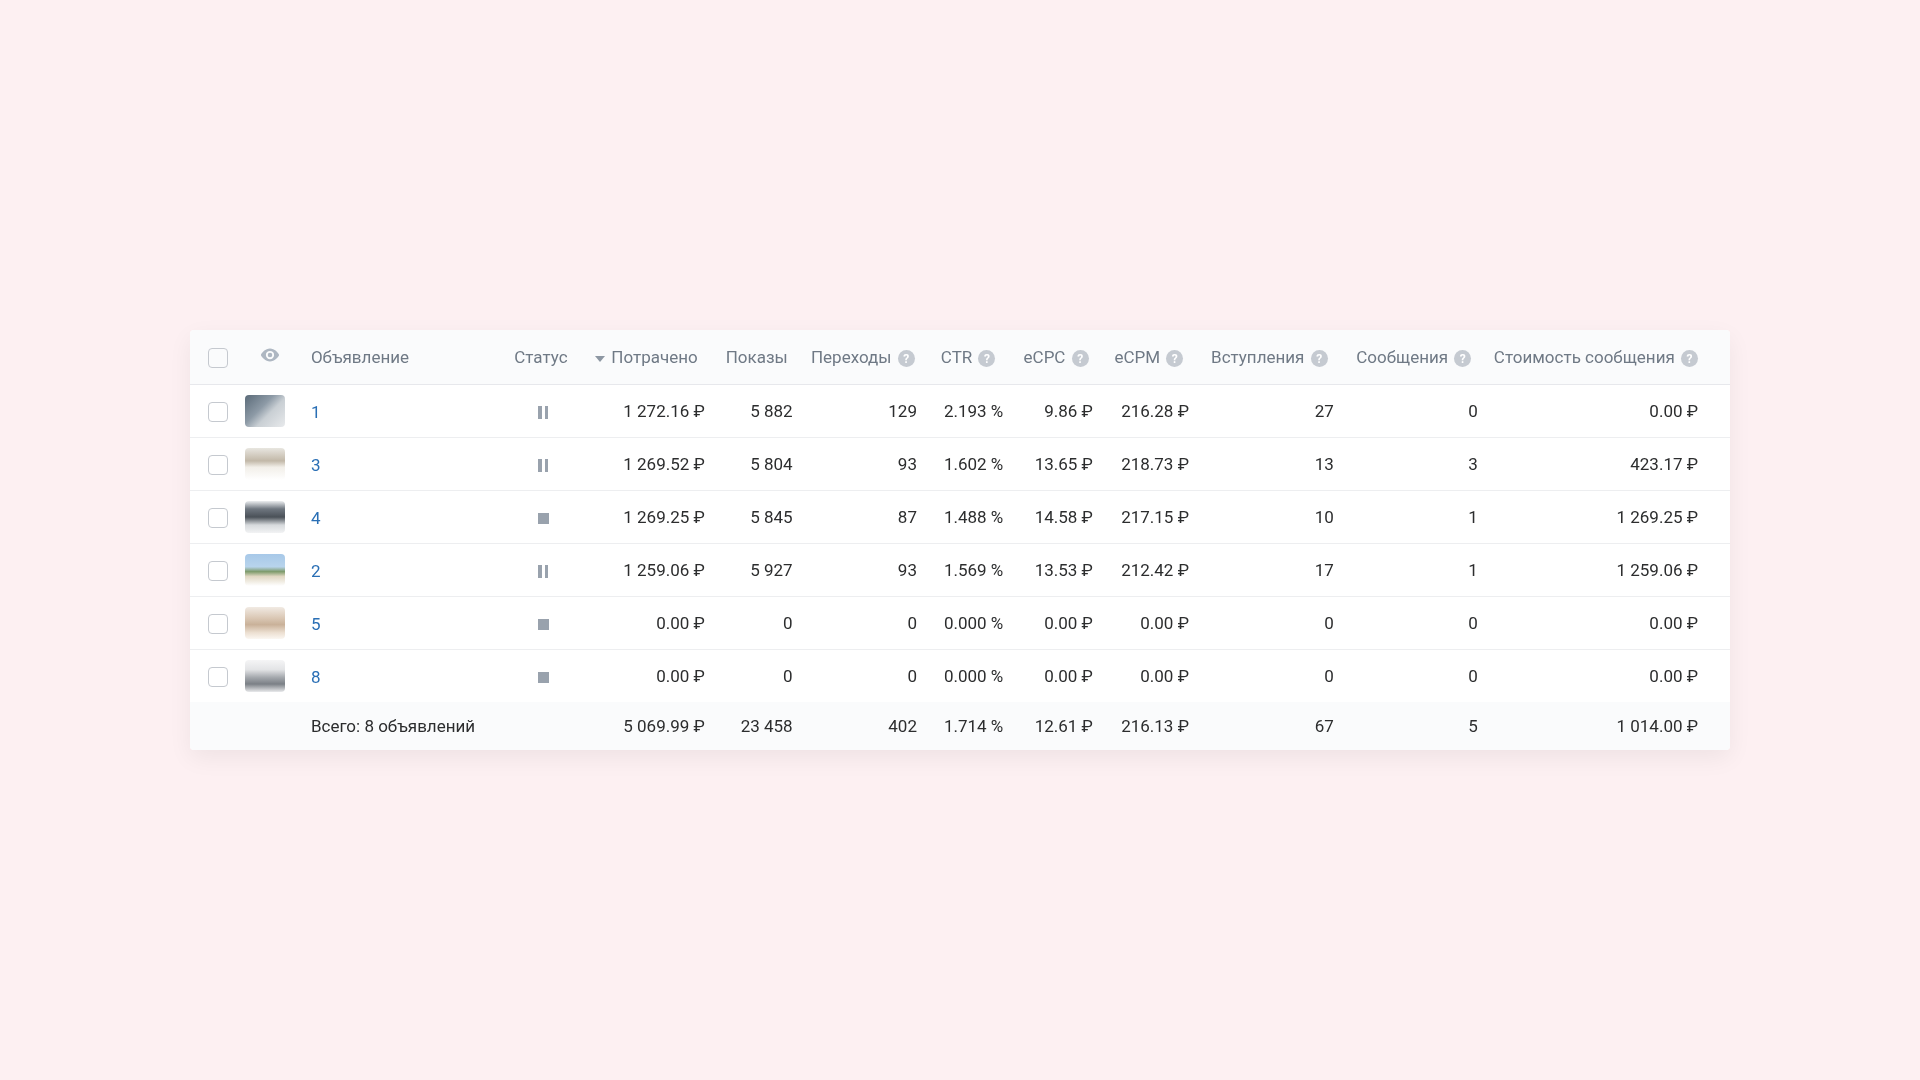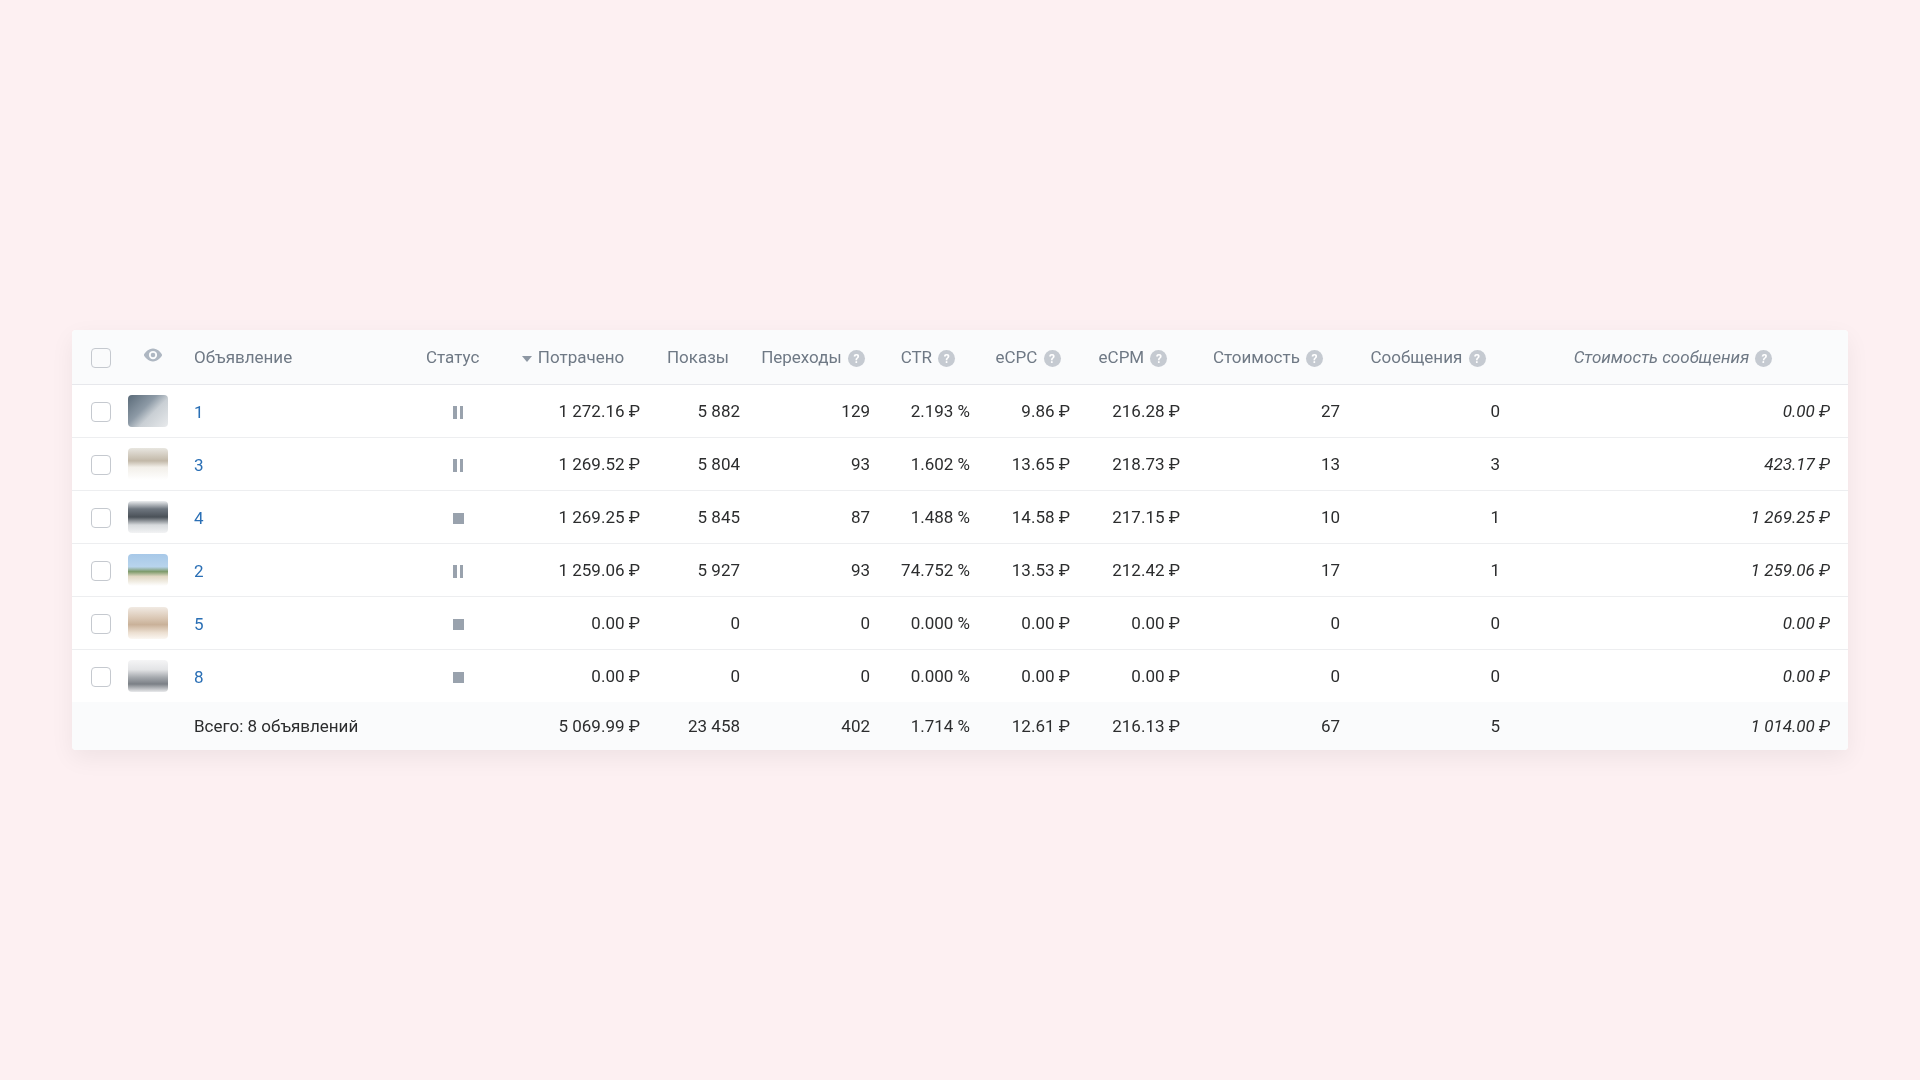--- a/index.html
+++ b/index.html
@@ -8,21 +8,21 @@
   background: #fdf0f2;
   width: 1920px;
   height: 1080px;
   display: flex;
   align-items: center;
   justify-content: center;
   font-size: 17px;
 }
 .panel {
   background: #fff;
-  width: 1776px;
+  width: 1540px;
   border-radius: 4px;
   box-shadow: 0 8px 24px rgba(0,0,0,0.06);
   overflow: hidden;
 }
 table {
   width: 100%;
   border-collapse: collapse;
 }
 thead th {
   background: #fafbfc;
@@ -123,21 +123,21 @@
 col.c-status{ width: 80px; }
 col.c-spent { width: 150px; }
 col.c-imp   { width: 100px; }
 col.c-clk   { width: 130px; }
 col.c-ctr   { width: 100px; }
 col.c-ecpc  { width: 100px; }
 col.c-ecpm  { width: 110px; }
 col.c-joins { width: 160px; }
 col.c-msgs  { width: 160px; }
 col.c-msgc  { width: auto; }
-td:last-child, th:last-child { padding-right: 18px; font-style: italic; }
+td:last-child, th:last-child { padding-right: 32px; }
 td:first-child, th:first-child { padding-left: 18px; }
 </style>
 </head>
 <body>
 
 <div class="panel">
 <table>
   <colgroup>
     <col class="c-chk">
         <col class="c-eye">
@@ -164,21 +164,21 @@
         </span>
       </th>
       <th class="left">Объявление</th>
       <th class="left">Статус</th>
       <th><span class="sort-caret"></span><span>Потрачено</span></th>
       <th>Показы</th>
       <th><span>Переходы</span> <span class="help-icon">?</span></th>
       <th><span>CTR</span> <span class="help-icon">?</span></th>
       <th><span>eCPC</span> <span class="help-icon">?</span></th>
       <th><span>eCPM</span> <span class="help-icon">?</span></th>
-      <th><span>Стоимость</span> <span class="help-icon">?</span></th>
+      <th><span>Вступления</span> <span class="help-icon">?</span></th>
       <th><span>Сообщения</span> <span class="help-icon">?</span></th>
       <th><span>Стоимость сообщения</span> <span class="help-icon">?</span></th>
     </tr>
   </thead>
   <tbody id="rows">
         <tr>
           <td class="center"><span class="chk"></span></td>
           <td class="center"><span class="thumb t0"></span></td>
           <td class="left"><span class="ad-link">1</span></td>
           <td class="center"><span class="status-pause"></span></td>
@@ -223,21 +223,21 @@
           <td>1 269.25 ₽</td>
         </tr>
         <tr>
           <td class="center"><span class="chk"></span></td>
           <td class="center"><span class="thumb t3"></span></td>
           <td class="left"><span class="ad-link">2</span></td>
           <td class="center"><span class="status-pause"></span></td>
           <td>1 259.06 ₽</td>
           <td>5 927</td>
           <td>93</td>
-          <td>74.752 %</td>
+          <td>1.569 %</td>
           <td>13.53 ₽</td>
           <td>212.42 ₽</td>
           <td>17</td>
           <td>1</td>
           <td>1 259.06 ₽</td>
         </tr>
         <tr>
           <td class="center"><span class="chk"></span></td>
           <td class="center"><span class="thumb t6"></span></td>
           <td class="left"><span class="ad-link">5</span></td>

